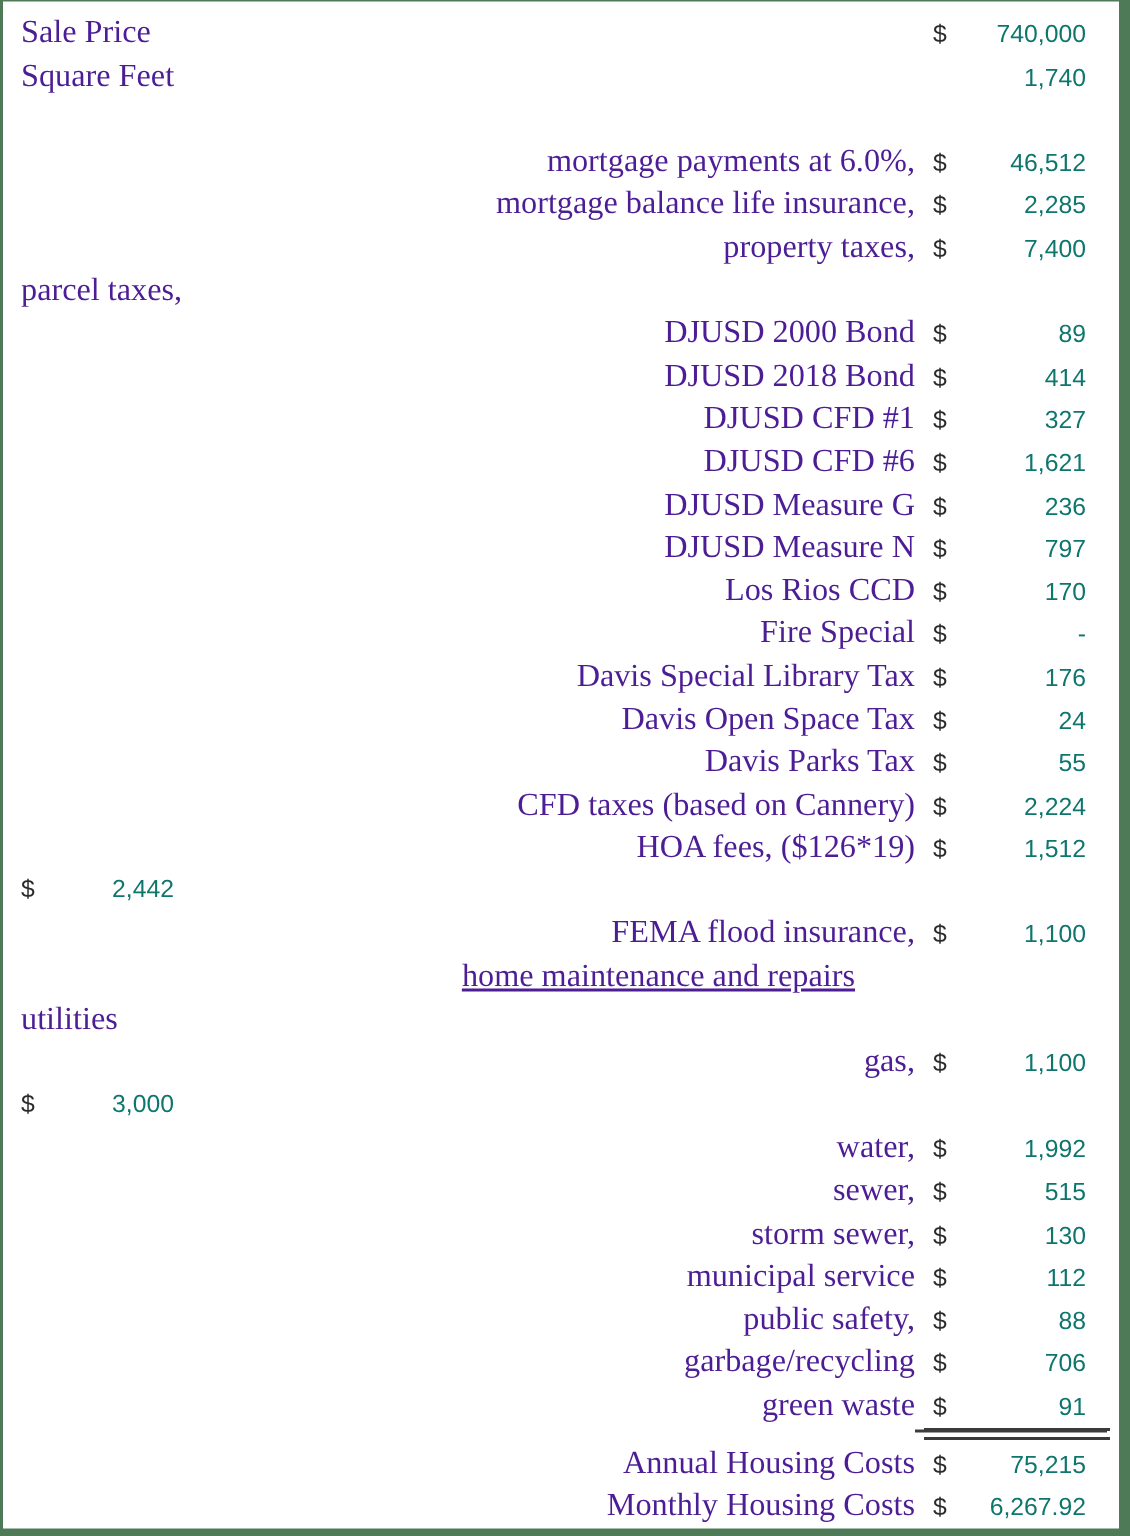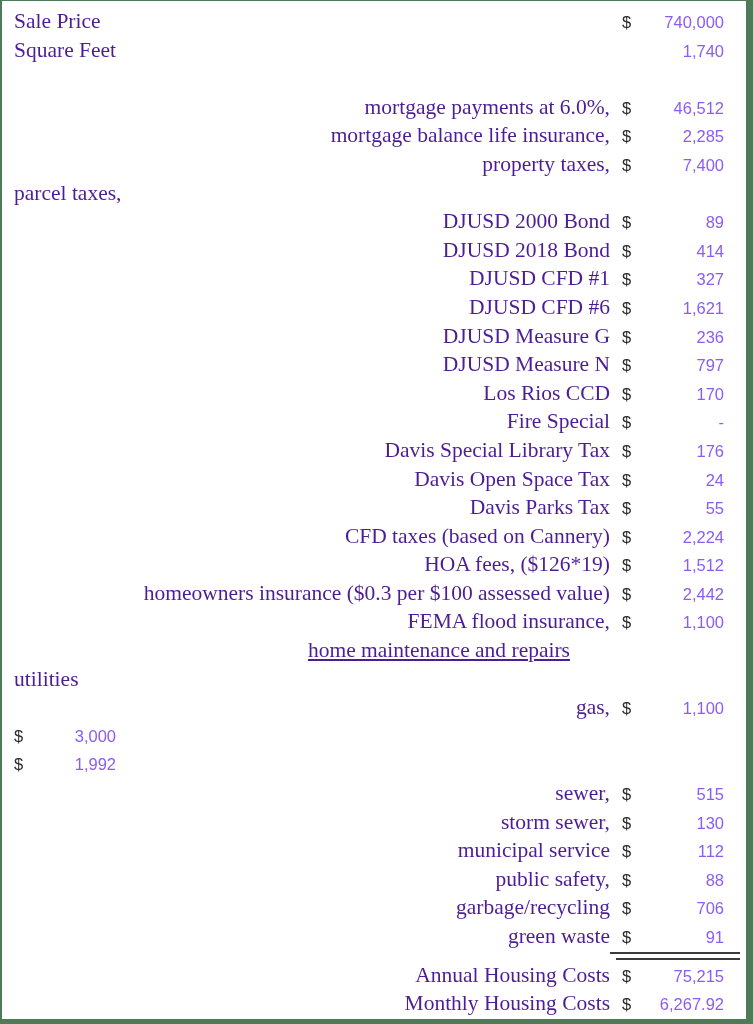--- a/index.html
+++ b/index.html
@@ -31,21 +31,21 @@
   .row.inset .label { padding-right: 40px; text-decoration: underline; }
   .money { width: 128px; display: flex; align-items: baseline; }
   .cur {
     width: 34px; box-sizing: border-box; padding-left: 12px;
     font-family: "Liberation Sans", sans-serif;
     font-size: 16.5px; color: #2b2b2b;
   }
   .val {
     flex: 1; text-align: right; padding-right: 14px;
     font-family: "Liberation Sans", sans-serif;
-    font-size: 16.5px; color: #8b5cf6;
+    font-size: 16.5px; color: #0f766e;
   }
   .row.underline .money { border-bottom: 2px solid #3c3c3c; }
   .row.spacer { height: 28.6px; }
   .double-rule {
     height: 8px; width: 124px;
     border-top: 2.5px solid #3a3a3a;
     border-bottom: 2.5px solid #3a3a3a;
     box-sizing: border-box;
     margin: 1px 6px 1px auto;
   }
@@ -183,21 +183,20 @@
         </span>
       </div>
       <div class="row">
         <span class="label">HOA fees, ($126*19)</span>
         <span class="money">
           <span class="cur">$</span>
           <span class="val">1,512</span>
         </span>
       </div>
       <div class="row">
-        <span class="label">homeowners insurance ($0.3 per $100 assessed value)</span>
         <span class="money">
           <span class="cur">$</span>
           <span class="val">2,442</span>
         </span>
       </div>
       <div class="row">
         <span class="label">FEMA flood insurance,</span>
         <span class="money">
           <span class="cur">$</span>
           <span class="val">1,100</span>
@@ -224,20 +223,21 @@
           <span class="val">1,100</span>
         </span>
       </div>
       <div class="row">
         <span class="money">
           <span class="cur">$</span>
           <span class="val">3,000</span>
         </span>
       </div>
       <div class="row">
+        <span class="label">water,</span>
         <span class="money">
           <span class="cur">$</span>
           <span class="val">1,992</span>
         </span>
       </div>
       <div class="row">
         <span class="label">sewer,</span>
         <span class="money">
           <span class="cur">$</span>
           <span class="val">515</span>

